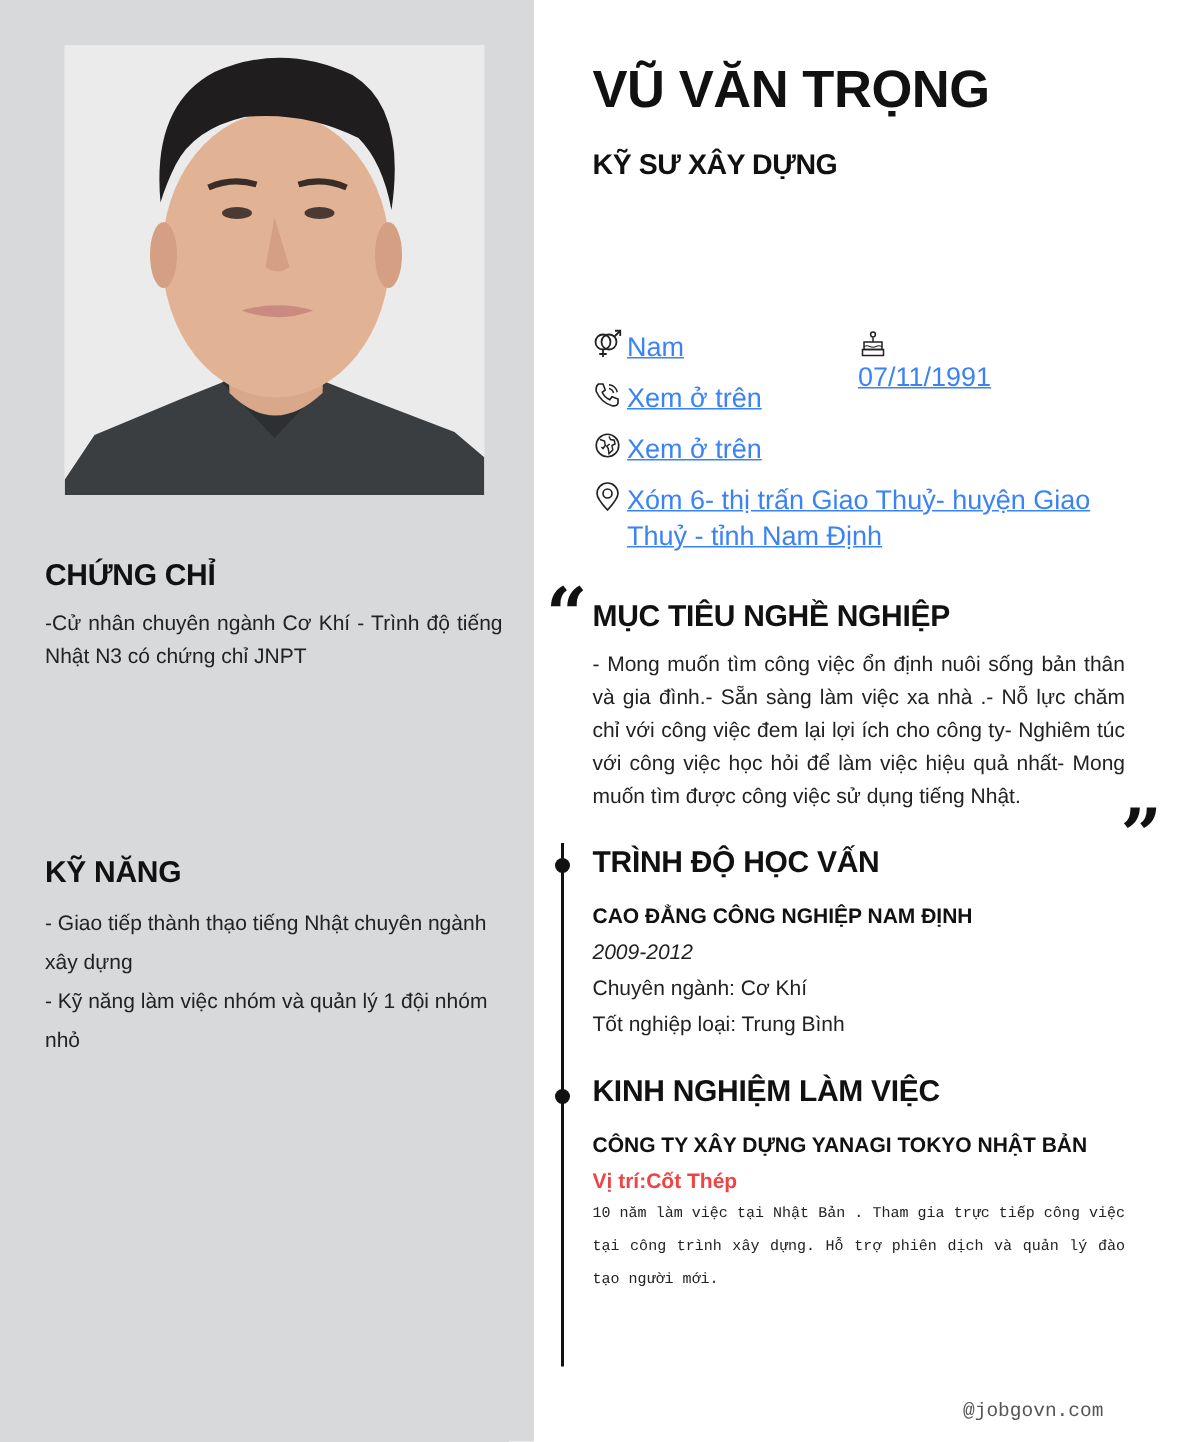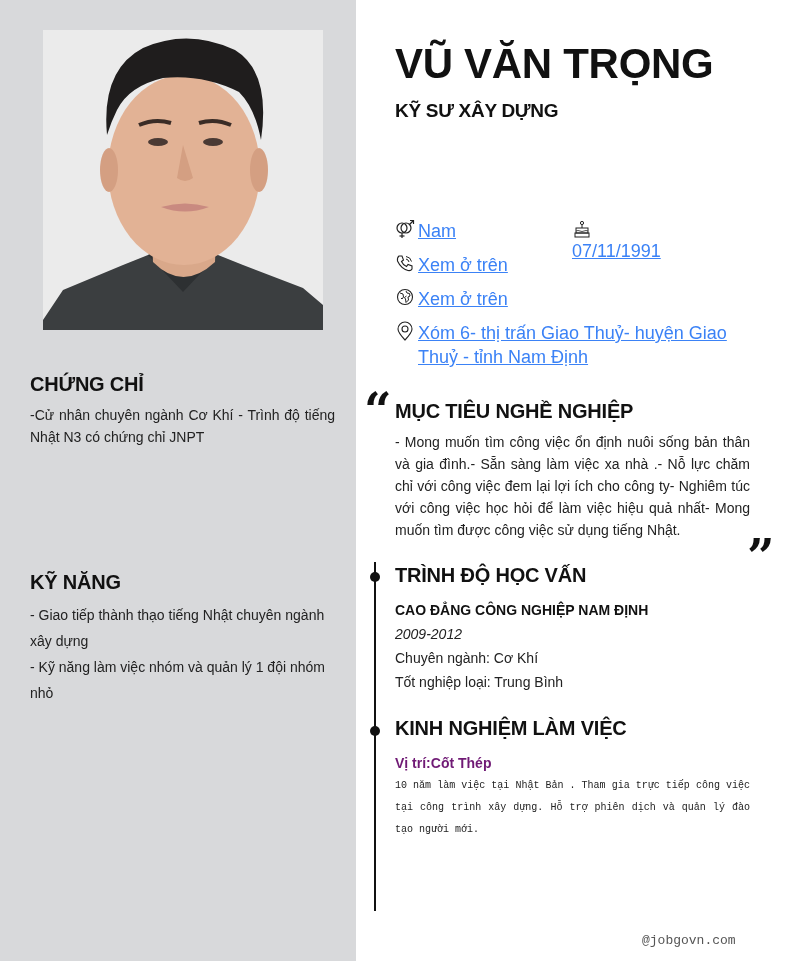--- a/index.html
+++ b/index.html
@@ -5,40 +5,40 @@
   html, body { margin:0; padding:0; }
   body { width:790px; height:961px; background:#ffffff; font-family:"Liberation Sans", "DejaVu Sans", sans-serif; color:#111; position:relative; overflow:hidden; }
   .sidebar { position:absolute; left:0; top:0; width:356px; height:961px; background:#d8d9db; }
   .photo { position:absolute; left:43px; top:30px; width:280px; height:300px; background:#ececec; overflow:hidden; }
   .photo svg { display:block; }
   .side-section { position:absolute; left:30px; width:305px; }
   .side-title { font-weight:bold; font-size:20px; color:#111; margin:0 0 8px 0; letter-spacing:-0.2px; }
   .side-text { font-size:14px; line-height:22px; color:#222; text-align:justify; }
   .side-list div { font-size:14px; line-height:26px; color:#222; }
 
-  .name { position:absolute; left:395px; top:40px; font-size:42px; font-weight:bold; color:#111; letter-spacing:-0.3px; }
+  .name { position:absolute; left:395px; top:40px; font-size:35px; font-weight:bold; color:#111; letter-spacing:-0.3px; }
   .job { position:absolute; left:395px; top:100px; font-size:19px; font-weight:bold; color:#111; letter-spacing:-0.3px;text-align:right; }
 
   .info-row { position:absolute; display:flex; align-items:flex-start; font-size:18px; color:#3b82f6;text-decoration:underline; }
   .info-row .ico { width:20px; height:20px; margin-right:3px; flex:none; }
   .info-row .txt { line-height:24px; }
 
   .quote-open { position:absolute; left:364px; top:386px; font-size:48px; font-weight:bold; line-height:48px; color:#111; font-family:"DejaVu Serif", serif; }
   .quote-close { position:absolute; left:747px; top:533px; font-size:48px; font-weight:bold; line-height:48px; color:#111; font-family:"DejaVu Serif", serif; }
   .sec-title { position:absolute; left:395px; font-size:20px; font-weight:bold; color:#111; letter-spacing:-0.2px; }
   .obj-text { position:absolute; left:395px; top:431px; width:355px; font-size:14px; line-height:22px; color:#222; text-align:justify; }
 
   .timeline { position:absolute; left:374px; top:562px; width:1.5px; height:349px; background:#111; }
   .dot { position:absolute; left:370px; width:10px; height:10px; border-radius:50%; background:#111; }
 
   .entry { position:absolute; left:395px; width:355px; }
   .entry .org { font-size:14px; font-weight:bold; color:#111; line-height:24px; }
   .entry .date { font-size:14px; font-style:italic; color:#222; line-height:24px; }
   .entry .line { font-size:14px; color:#222; line-height:24px; }
-  .entry .pos { font-size:14px; font-weight:bold; color:#701a75; line-height:24px; }
+  .entry .pos { font-size:14px; font-weight:bold; color:#ef4444; line-height:24px; }
   .entry .desc { font-size:10px; color:#222; line-height:22px; text-align:justify;font-family:Liberation Mono, monospace; }
 
   .footer { position:absolute; left:642px; top:933px; font-family:"Liberation Mono", "DejaVu Sans Mono", monospace; font-size:13px; color:#555; }
 </style>
 </head>
 <body>
 
 <div class="sidebar">
   <div class="photo">
     <svg width="280" height="300" viewBox="0 0 280 300">
@@ -146,17 +146,18 @@
 <div class="sec-title" style="top:564px;">TRÌNH ĐỘ HỌC VẤN</div>
 <div class="entry" style="top:598px;">
   <div class="org">CAO ĐẲNG CÔNG NGHIỆP NAM ĐỊNH</div>
   <div class="date">2009-2012</div>
   <div class="line">Chuyên ngành: Cơ Khí</div>
   <div class="line">Tốt nghiệp loại: Trung Bình</div>
 </div>
 
 <div class="sec-title" style="top:717px;">KINH NGHIỆM LÀM VIỆC</div>
 <div class="entry" style="top:751px;">
+  <div class="org">CÔNG TY XÂY DỰNG YANAGI TOKYO NHẬT BẢN</div>
   <div class="pos">Vị trí:Cốt Thép</div>
   <div class="desc">10 năm làm việc tại Nhật Bản . Tham gia trực tiếp công việc tại công trình xây dựng. Hỗ trợ phiên dịch và quản lý đào tạo người mới.</div>
 </div>
 
 <div class="footer">@jobgovn.com</div>
 
 </body></html>

